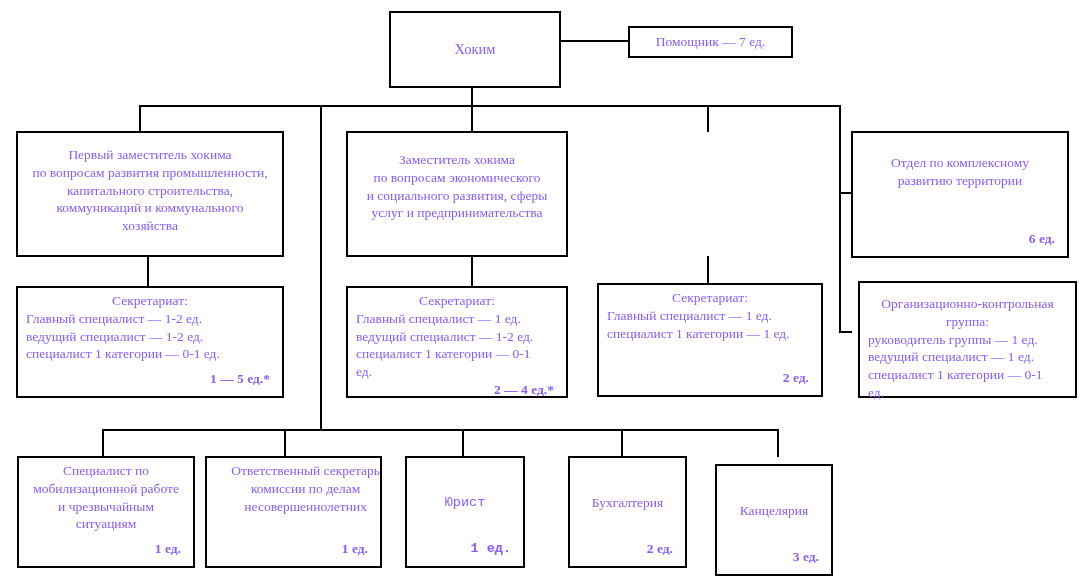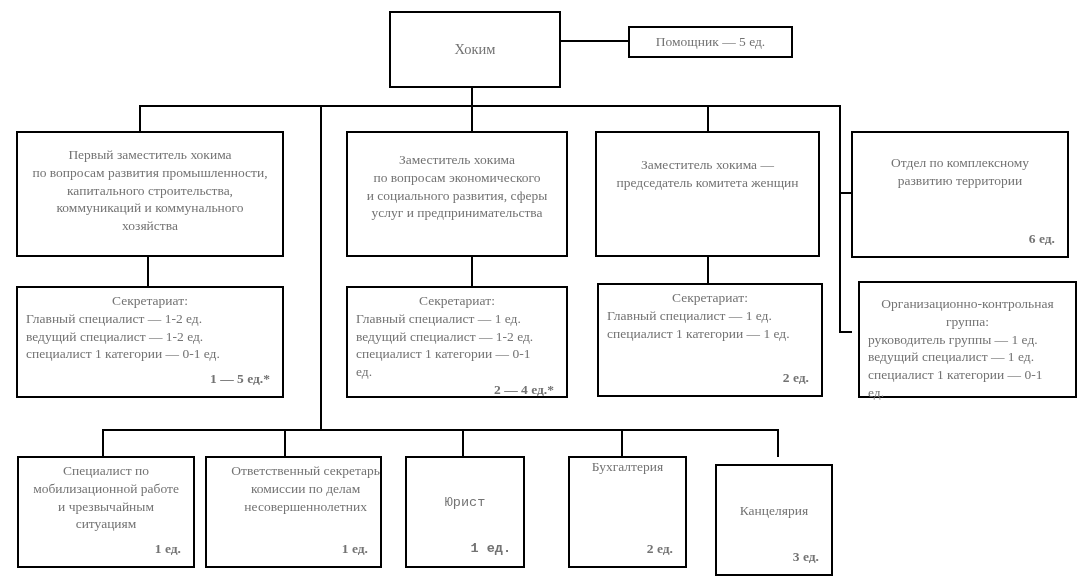--- a/index.html
+++ b/index.html
@@ -1,21 +1,21 @@
 <!DOCTYPE html>
 <html><head>
 <meta charset="utf-8">
 <style>
   html,body{margin:0;padding:0;background:#fff;}
   #canvas{
     position:relative;
     width:1082px;height:581px;
     background:#ffffff;
     font-family:"Liberation Serif","DejaVu Serif",serif;
-    color:#737373;
+    color:#8b5cf6;
     overflow:hidden;
   }
   .box{
     position:absolute;
     border:2px solid #000;
     background:#fff;
     box-sizing:border-box;
     display:flex;
     flex-direction:column;
     font-size:13.5px;
@@ -63,42 +63,38 @@
   <div class="line v" style="left:284px;top:429px;height:28px;"></div>
   <div class="line v" style="left:462px;top:429px;height:28px;"></div>
   <div class="line v" style="left:621px;top:429px;height:28px;"></div>
   <div class="line v" style="left:777px;top:429px;height:28px;"></div>
 
   <div class="box center-both" style="left:389px;top:11px;width:172px;height:77px;font-size:14.5px;">
     <div class="box-title">Хоким</div>
   </div>
 
   <div class="box center-both" style="left:628px;top:26px;width:165px;height:32px;">
-    <div class="box-title">Помощник — 5 ед.</div>
+    <div class="box-title">Помощник — 7 ед.</div>
   </div>
 
   <div class="box" style="left:16px;top:131px;width:268px;height:126px;padding-top:13px;">
     <div class="box-title">Первый заместитель хокима
 по вопросам развития промышленности,
 капитального строительства,
 коммуникаций и коммунального
 хозяйства</div>
   </div>
 
   <div class="box" style="left:346px;top:131px;width:222px;height:126px;padding-top:18px;">
     <div class="box-title">Заместитель хокима
 по вопросам экономического
 и социального развития, сферы
 услуг и предпринимательства</div>
   </div>
 
-  <div class="box" style="left:595px;top:131px;width:225px;height:126px;padding-top:23px;">
-    <div class="box-title">Заместитель хокима —
-председатель комитета женщин</div>
-  </div>
 
   <div class="box" style="left:851px;top:131px;width:218px;height:127px;padding-top:21px;">
     <div class="box-title">Отдел по комплексному
 развитию территории</div>
     <div class="box-count">6 ед.</div>
   </div>
 
   <div class="box" style="left:16px;top:286px;width:268px;height:112px;padding-top:4px;">
     <div class="box-title">Секретариат:</div>
     <div class="box-body">Главный специалист — 1-2 ед.
@@ -145,21 +141,21 @@
 комиссии по делам
 несовершеннолетних</div>
     <div class="box-count">1 ед.</div>
   </div>
 
   <div class="box" style="left:405px;top:456px;width:120px;height:112px;padding-top:36px;font-family:Liberation Mono, monospace;">
     <div class="box-title">Юрист</div>
     <div class="box-count">1 ед.</div>
   </div>
 
-  <div class="box" style="left:568px;top:456px;width:119px;height:112px;">
+  <div class="box" style="left:568px;top:456px;width:119px;height:112px;padding-top:36px;">
     <div class="box-title">Бухгалтерия</div>
     <div class="box-count">2 ед.</div>
   </div>
 
   <div class="box" style="left:715px;top:456px;width:118px;height:112px;padding-top:36px;margin-top:8px;">
     <div class="box-title">Канцелярия</div>
     <div class="box-count">3 ед.</div>
   </div>
 
 </div>

